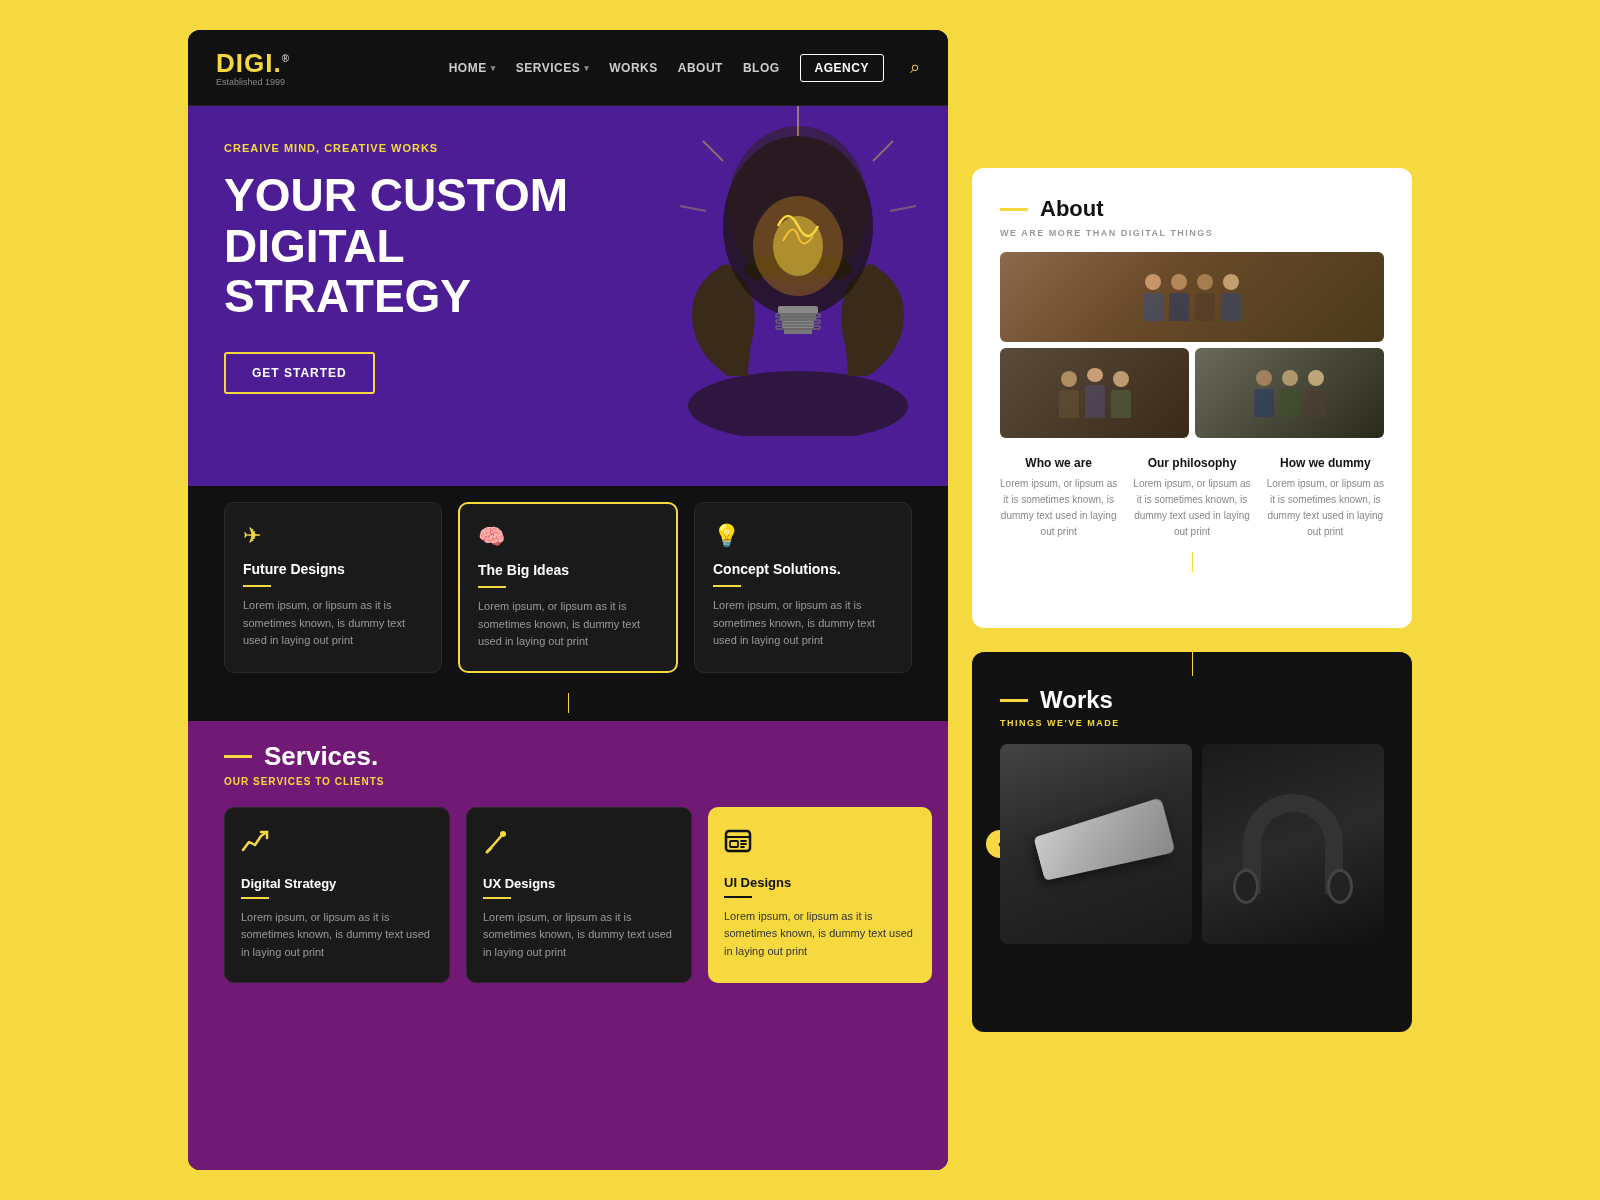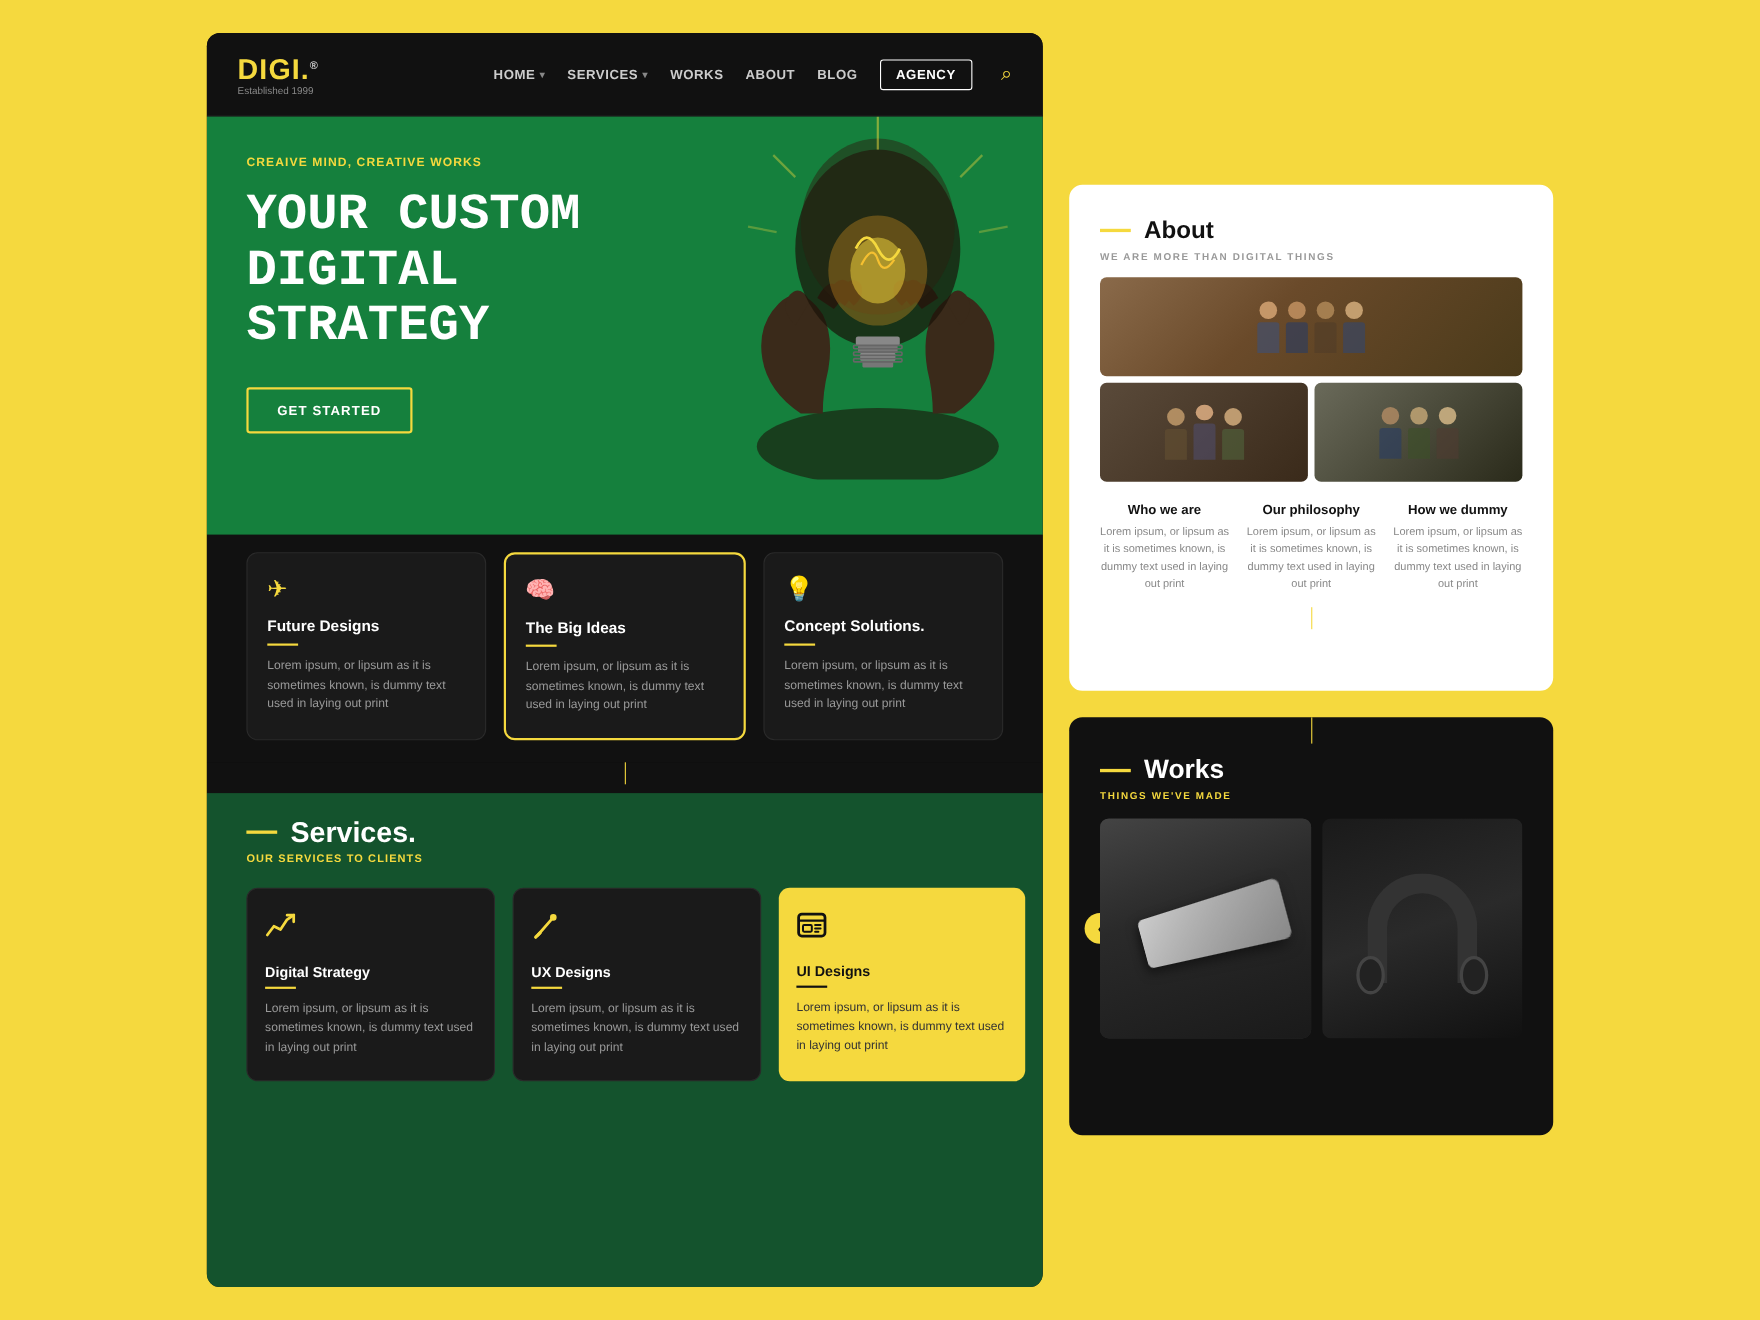--- a/index.html
+++ b/index.html
@@ -90,38 +90,37 @@
       margin-left: 6px;
       cursor: pointer;
     }
 
     
     .hero {
       position: relative;
       padding: 36px 36px 20px 36px;
       min-height: 380px;
       overflow: hidden;
-      background: #15803d;
+      background: #4c1d95;
     }
     .hero-tagline {
       color: #f5d93e;
       font-size: 11px;
       font-weight: 700;
       letter-spacing: 1px;
       margin-bottom: 16px;
     }
     .hero-title {
       color: white;
       font-size: 46px;
       font-weight: 900;
       line-height: 1.1;
       max-width: 380px;
       text-transform: uppercase;
       margin-bottom: 30px;
-      font-family: Liberation Mono, monospace;
     }
     .hero-btn {
       border: 2px solid #f5d93e;
       color: white;
       background: transparent;
       padding: 12px 26px;
       font-size: 12px;
       font-weight: 700;
       letter-spacing: 1px;
       cursor: pointer;
@@ -188,21 +187,21 @@
       background: #111;
     }
     .connector-line {
       width: 1px;
       height: 20px;
       background: #f5d93e;
     }
 
     
     .services-section {
-      background: #14532d;
+      background: #701a75;
       padding: 20px 16px 24px 36px;
       flex: 1;
     }
     .section-header {
       display: flex;
       align-items: center;
       gap: 12px;
       margin-bottom: 4px;
     }
     .section-dash {

